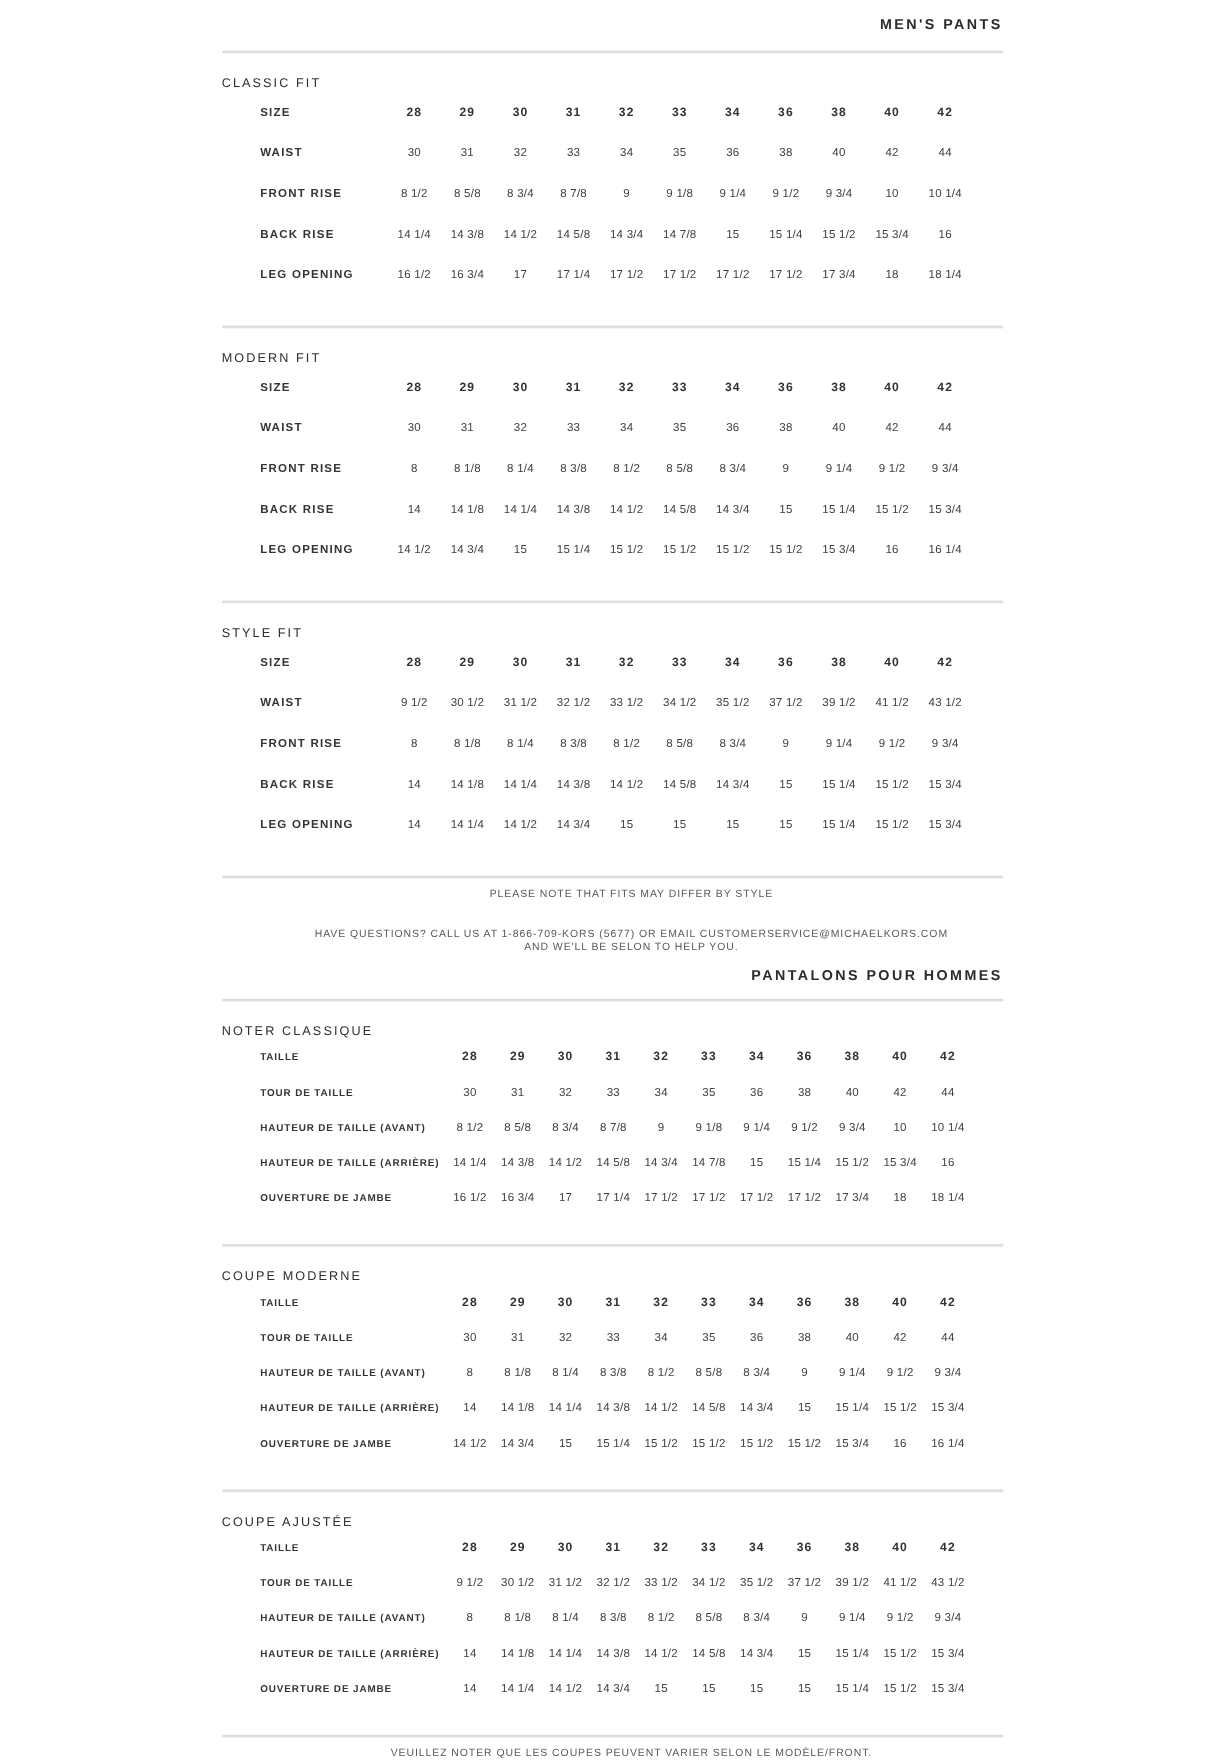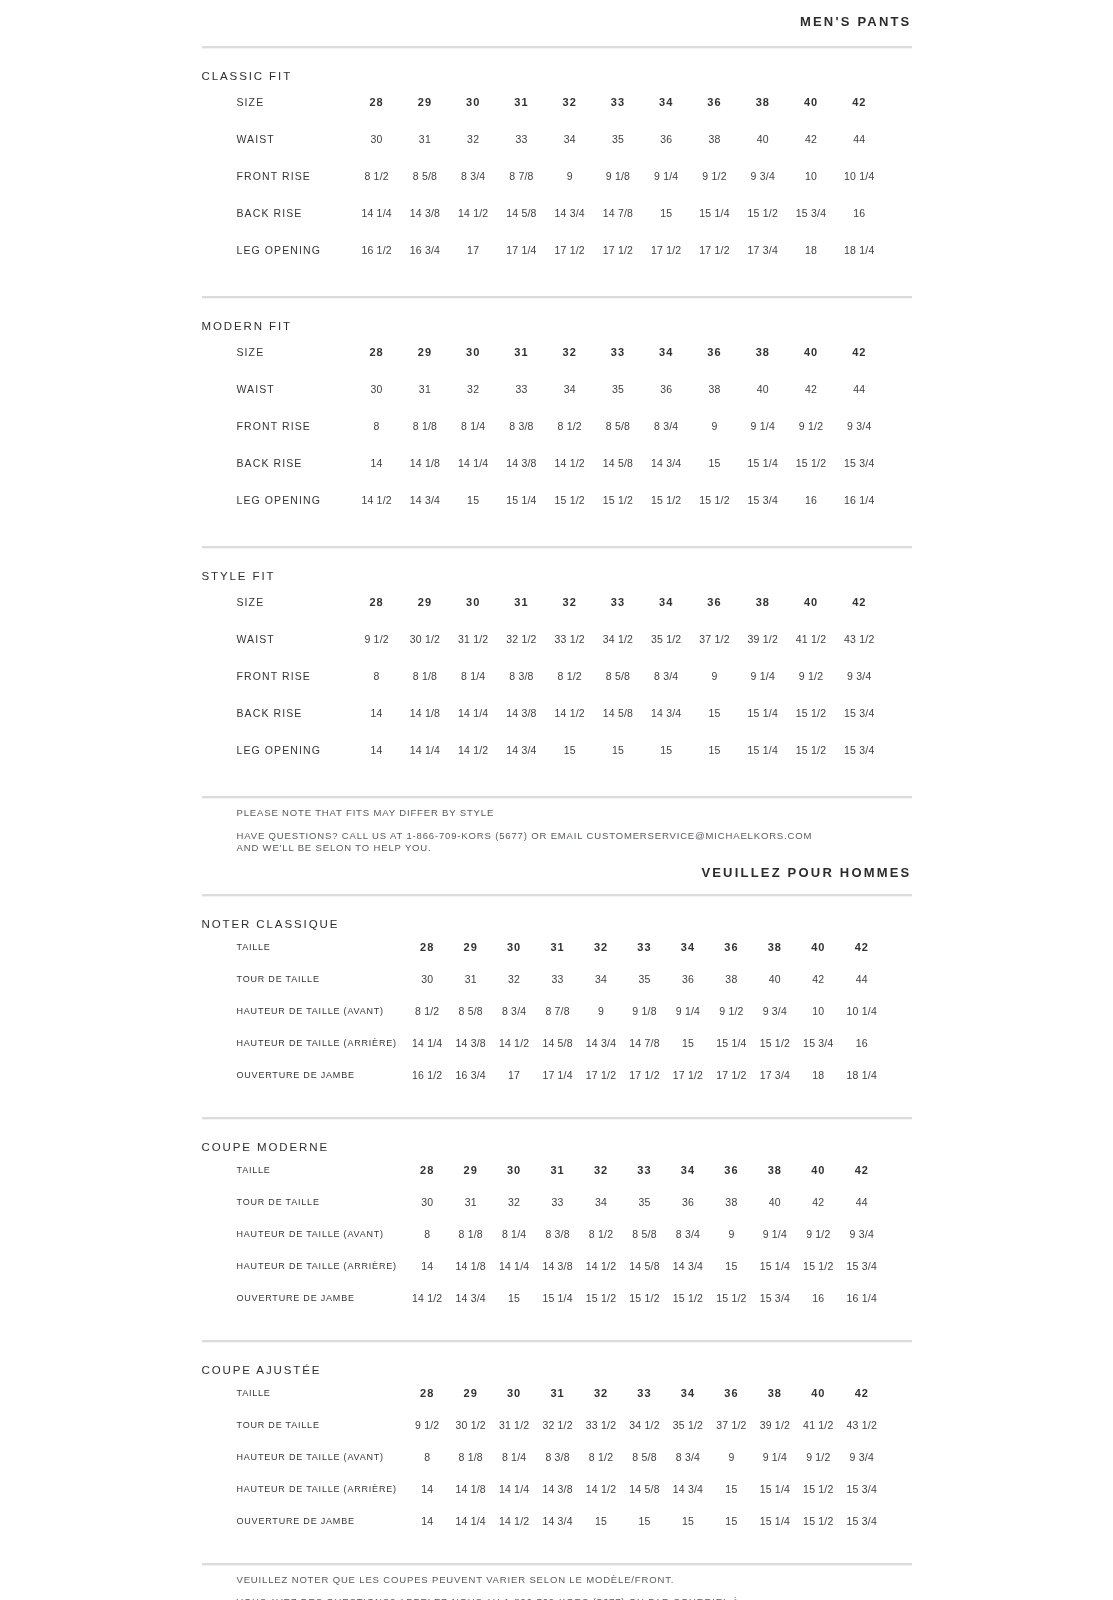--- a/index.html
+++ b/index.html
@@ -30,37 +30,38 @@
     display:flex;align-items:center;
     padding-left:35px;padding-right:28px;
   }
   .sec-en .table-row{height:37px;}
   .sec-fr .table-row{height:32px;}
   .sec-en .table-row:first-of-type{margin-top:8px;}
   .sec-fr .table-row:first-of-type{margin-top:6px;}
   .sec-en{padding-bottom:12px;}
   .sec-fr{padding-bottom:10px;}
   .row-label{
-    font-weight:normal;color:#353538;white-space:nowrap;
+    font-weight:bold;color:#353538;white-space:nowrap;
   }
   .sec-en .row-label{flex:0 0 116px;font-size:10.5px;letter-spacing:1.1px;}
   .sec-fr .row-label{flex:0 0 169px;font-size:9px;letter-spacing:0.8px;}
   .cell{
     flex:1 1 0;text-align:center;
     font-size:10.5px;letter-spacing:0.2px;color:#404043;
     white-space:nowrap;
   }
   .cell.b{font-weight:bold;font-size:11px;letter-spacing:1px;color:#323235;}
   .notes{
     padding:9px 0 0 35px;
     font-size:9.5px;letter-spacing:0.85px;line-height:12.5px;
     color:#57585c;
+    text-align:center;
   }
   .notes p{margin:0;}
-  .notes p + p{margin-top:10px;}
+  .notes p + p{margin-top:24px;}
 </style>
 </head>
 <body>
 
 <div class="container">
 
   <div class="page-title">MEN'S PANTS</div>
   <div class="divider top-divider"></div>
 
   <div id="sections-en">
@@ -287,21 +288,21 @@
       </section>
       <div class="divider"></div>
     </div>
 
   <div class="notes">
     <p>PLEASE NOTE THAT FITS MAY DIFFER BY STYLE</p>
     <p><span>HAVE QUESTIONS? CALL US AT 1-866-709-KORS (5677) OR EMAIL CUSTOMERSERVICE@MICHAELKORS.COM</span><br>
     <span>AND WE'LL BE SELON TO HELP YOU.</span></p>
   </div>
 
-  <div class="page-title fr">VEUILLEZ POUR HOMMES</div>
+  <div class="page-title fr">PANTALONS POUR HOMMES</div>
   <div class="divider" style="margin-top:14px;"></div>
 
   <div id="sections-fr">
       <section class="fit-section sec-fr">
         <div class="sec-heading">NOTER CLASSIQUE</div>
         <div class="table-row">
           <div class="row-label">TAILLE</div>
           <div class="cell b">28</div>
           <div class="cell b">29</div>
           <div class="cell b">30</div>

